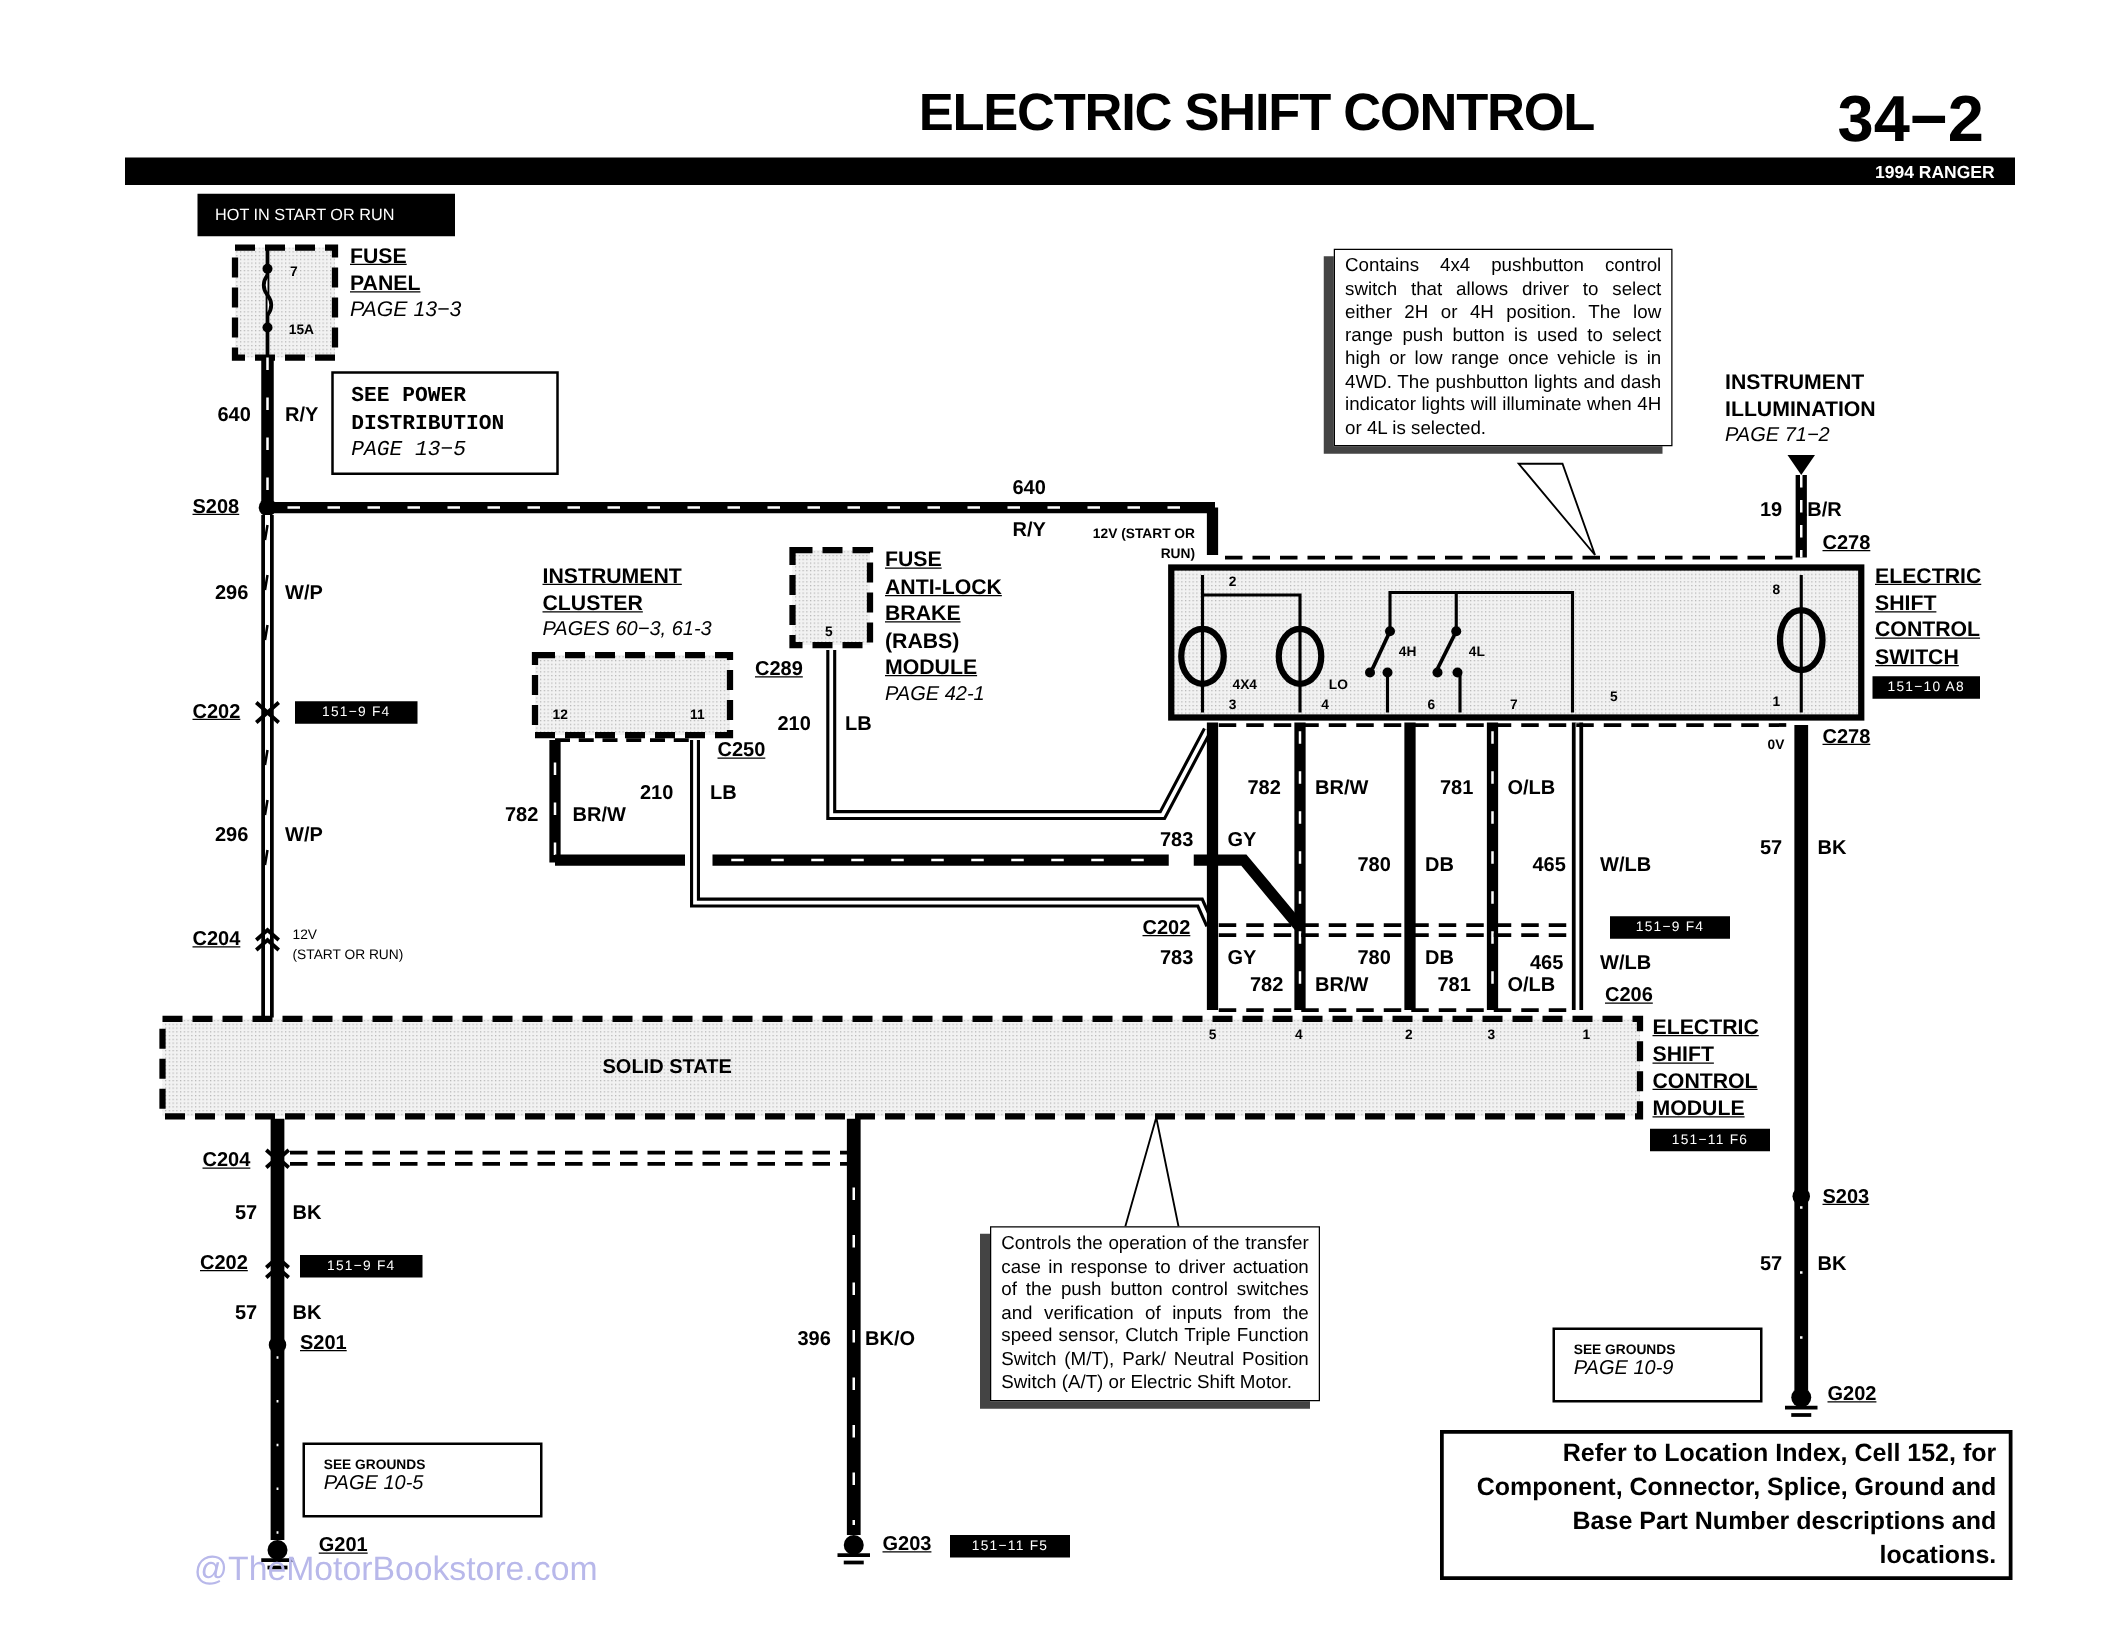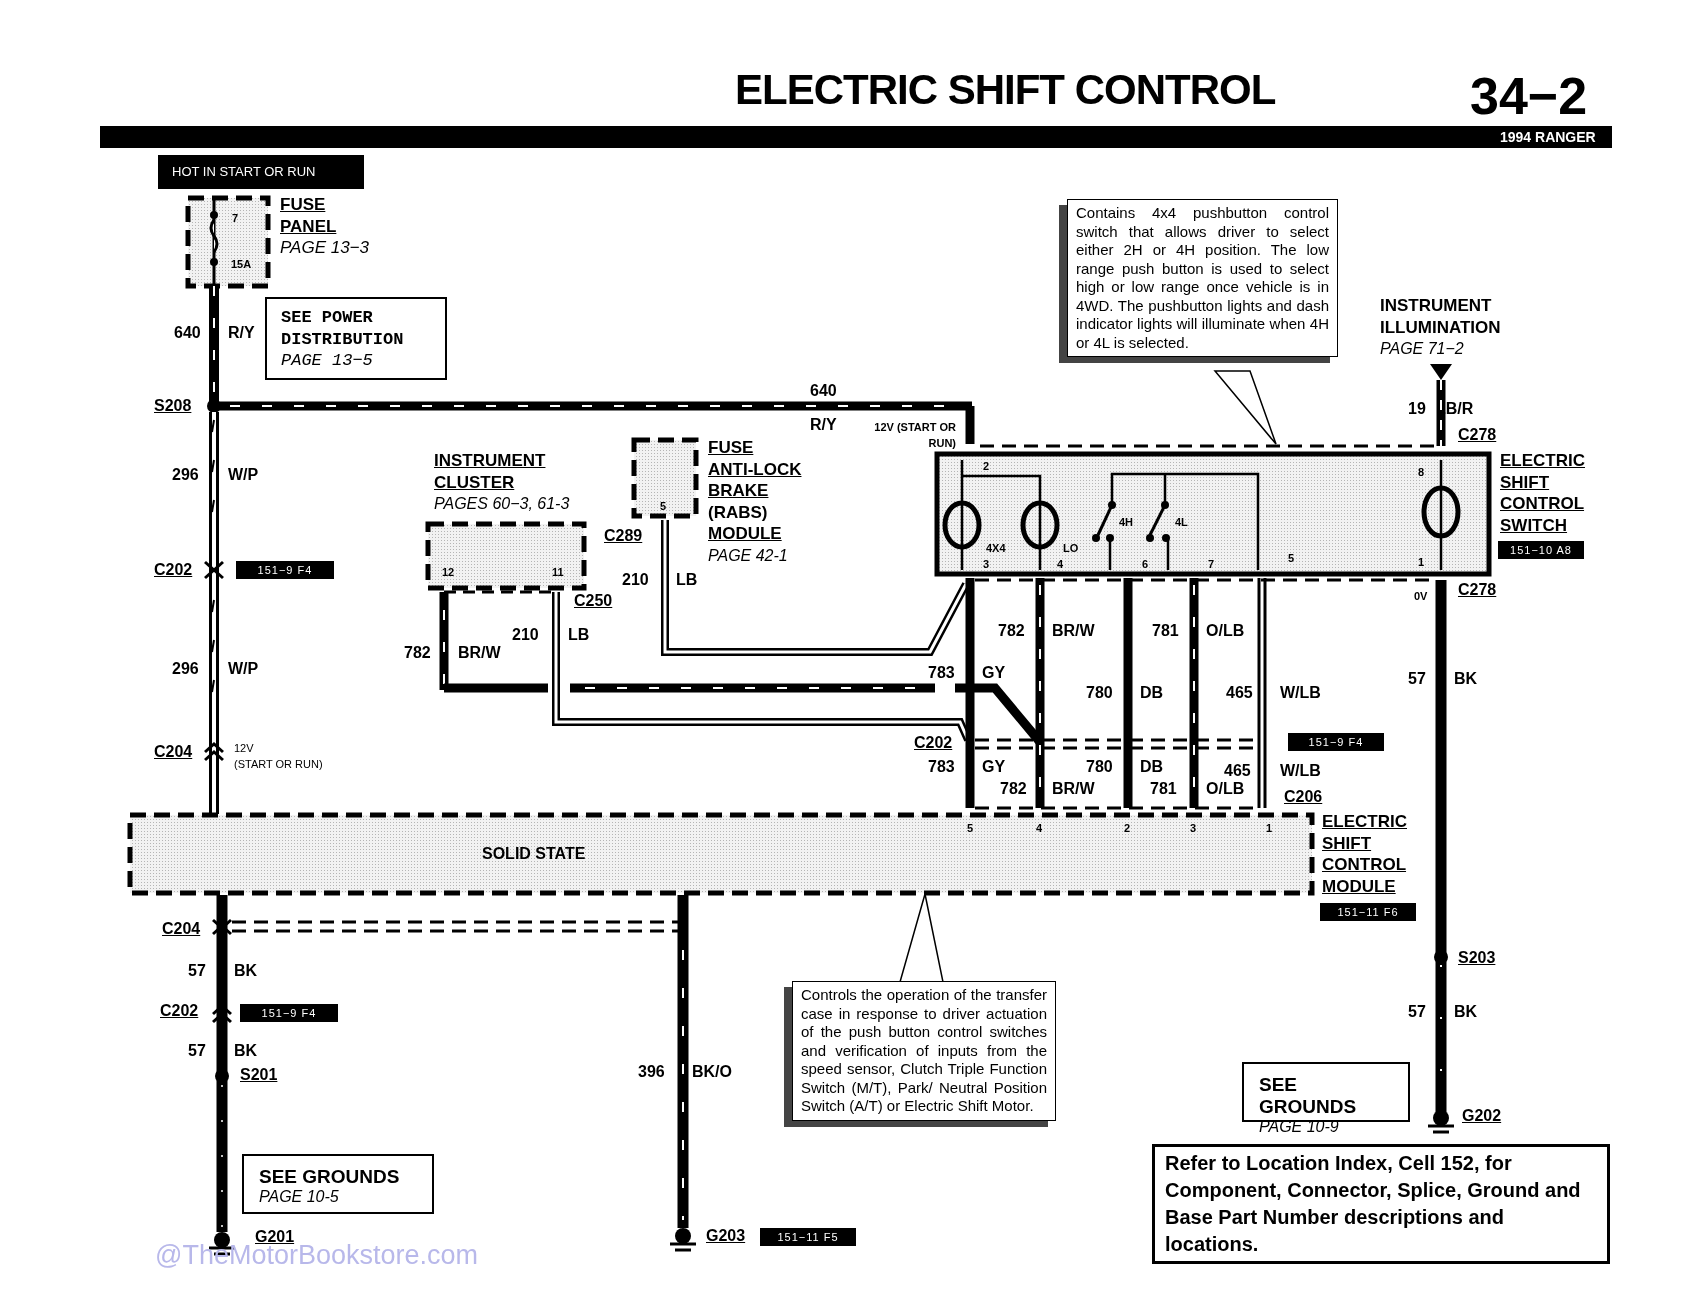--- a/index.html
+++ b/index.html
@@ -1,21 +1,21 @@
 <!DOCTYPE html>
 <html><head>
 <meta charset="utf-8">
 <style>
   html,body{margin:0;padding:0;background:#fff;}
   body{width:1682px;height:1300px;position:relative;overflow:hidden;font-family:"Liberation Sans",sans-serif;color:#000;}
   .abs{position:absolute;}
   .b{font-weight:bold;}
   .i{font-style:italic;}
   .t16{font-size:16px;}
-  .t17{font-size:19px;}
+  .t17{font-size:11px;}
   .lbl{font-weight:bold;font-size:16px;white-space:nowrap;}
   .conn{font-weight:bold;font-size:16px;text-decoration:underline;white-space:nowrap;}
   .ref{background:#000;color:#fff;font-size:11px;letter-spacing:1px;padding:3px 0;text-align:center;white-space:nowrap;}
   .box{border:2px solid #000;background:#fff;}
   .callout{border:1.5px solid #000;background:#fff;font-size:15px;line-height:18.5px;text-align:justify;padding:4px 8px;box-shadow:-8px 6px 0 #444;}
   .comp{font-weight:bold;font-size:17px;line-height:21.5px;}
   .comp .n{text-decoration:underline;display:block;}
   .comp .p{font-style:italic;font-weight:normal;display:block;}
   svg{position:absolute;left:0;top:0;}
   .pin{font-size:11px;font-weight:bold;}
@@ -309,15 +309,15 @@
 </div>
 <div class="abs conn" style="left:244px;top:1228px;margin-left:11px;">G201</div>
 
 <div class="abs lbl" style="left:638px;top:1063px;">396</div>
 <div class="abs lbl" style="left:692px;top:1063px;">BK/O</div>
 <div class="abs conn" style="left:706px;top:1227px;">G203</div>
 <div class="abs ref" style="left:760px;top:1228px;width:96px;">151−11  F5</div>
 
 <div class="abs callout" style="left:792px;top:981px;width:246px;">Controls the operation of the transfer case in response to driver actuation of the push button control switches and verification of inputs from the speed sensor, Clutch Triple Function Switch (M/T), Park/ Neutral Position Switch (A/T) or Electric Shift Motor.</div>
 
-<div class="abs b" style="left:1152px;top:1144px;width:432px;border:3.5px solid #000;padding:3px 10px;font-size:20px;line-height:27px;background:#fff;">Refer to Location Index, Cell 152, for Component, Connector, Splice, Ground and Base Part Number descriptions and locations.</div>
+<div class="abs b" style="left:1152px;top:1144px;width:432px;border:3.5px solid #000;padding:3px 10px;font-size:20px;line-height:27px;background:#fff;text-align:right;">Refer to Location Index, Cell 152, for Component, Connector, Splice, Ground and Base Part Number descriptions and locations.</div>
 
 <div class="abs watermark" style="left:155px;top:1240px;">@TheMotorBookstore.com</div>
 
 </body></html>

